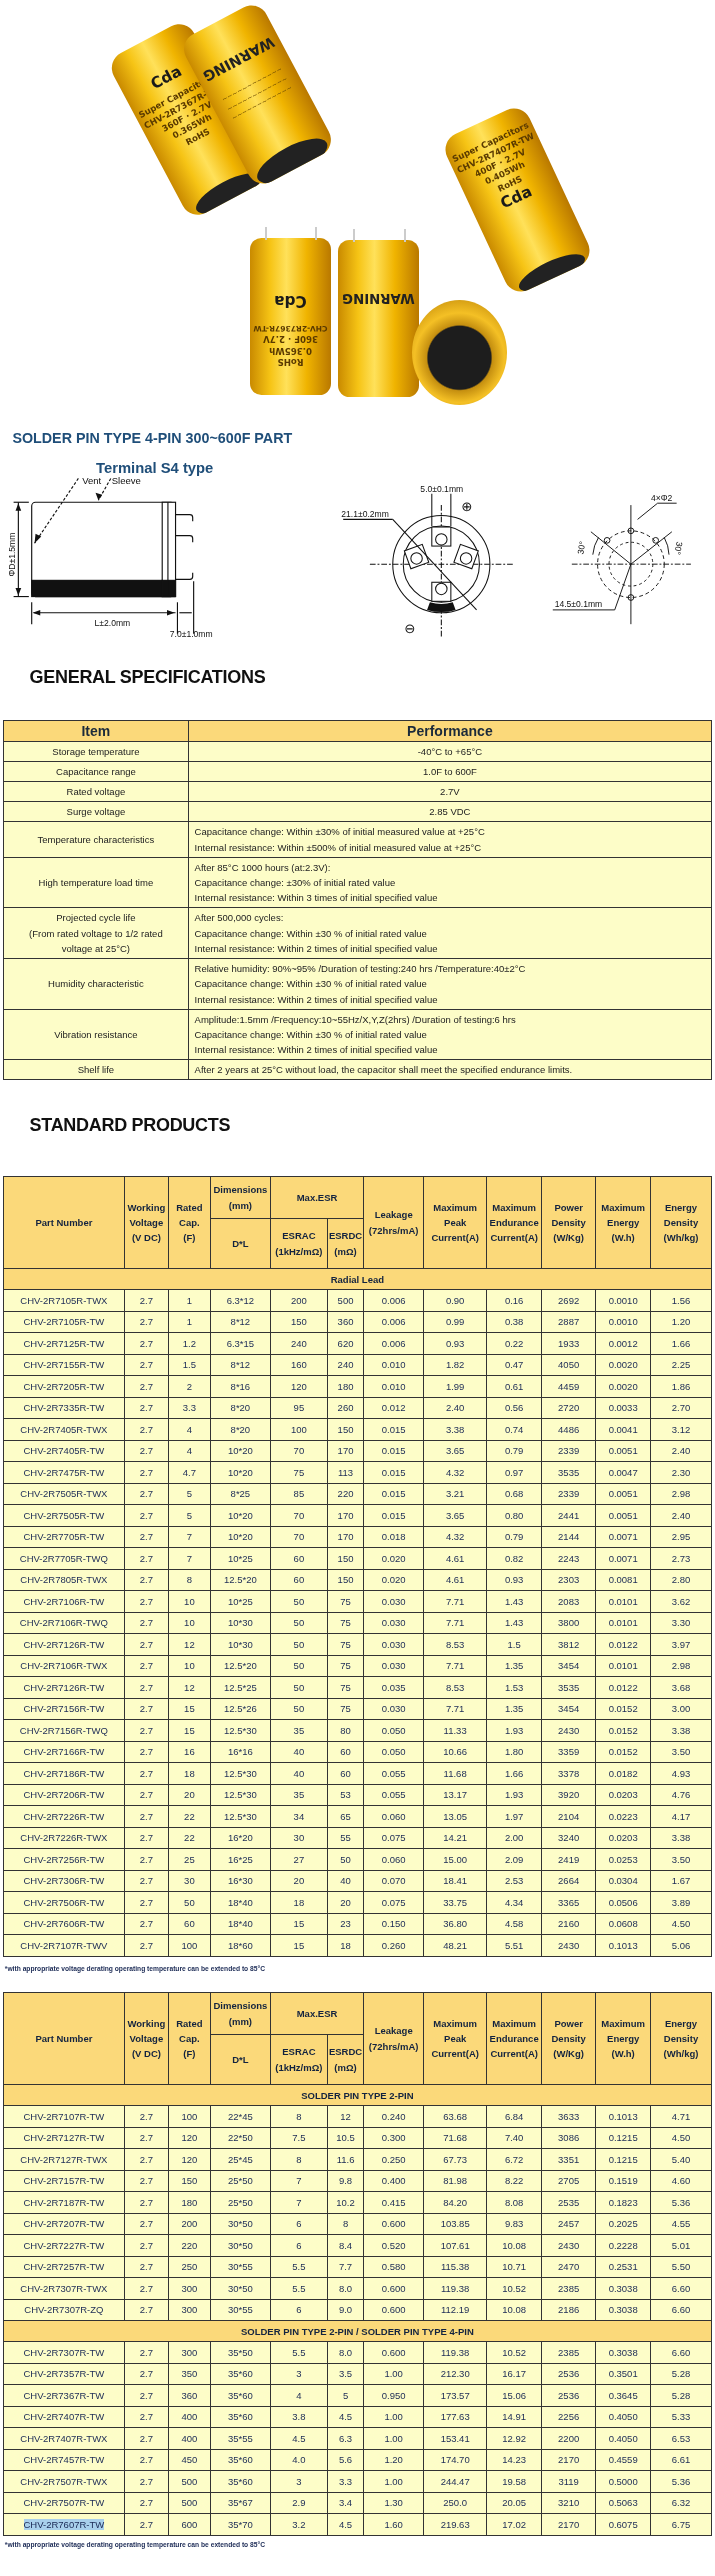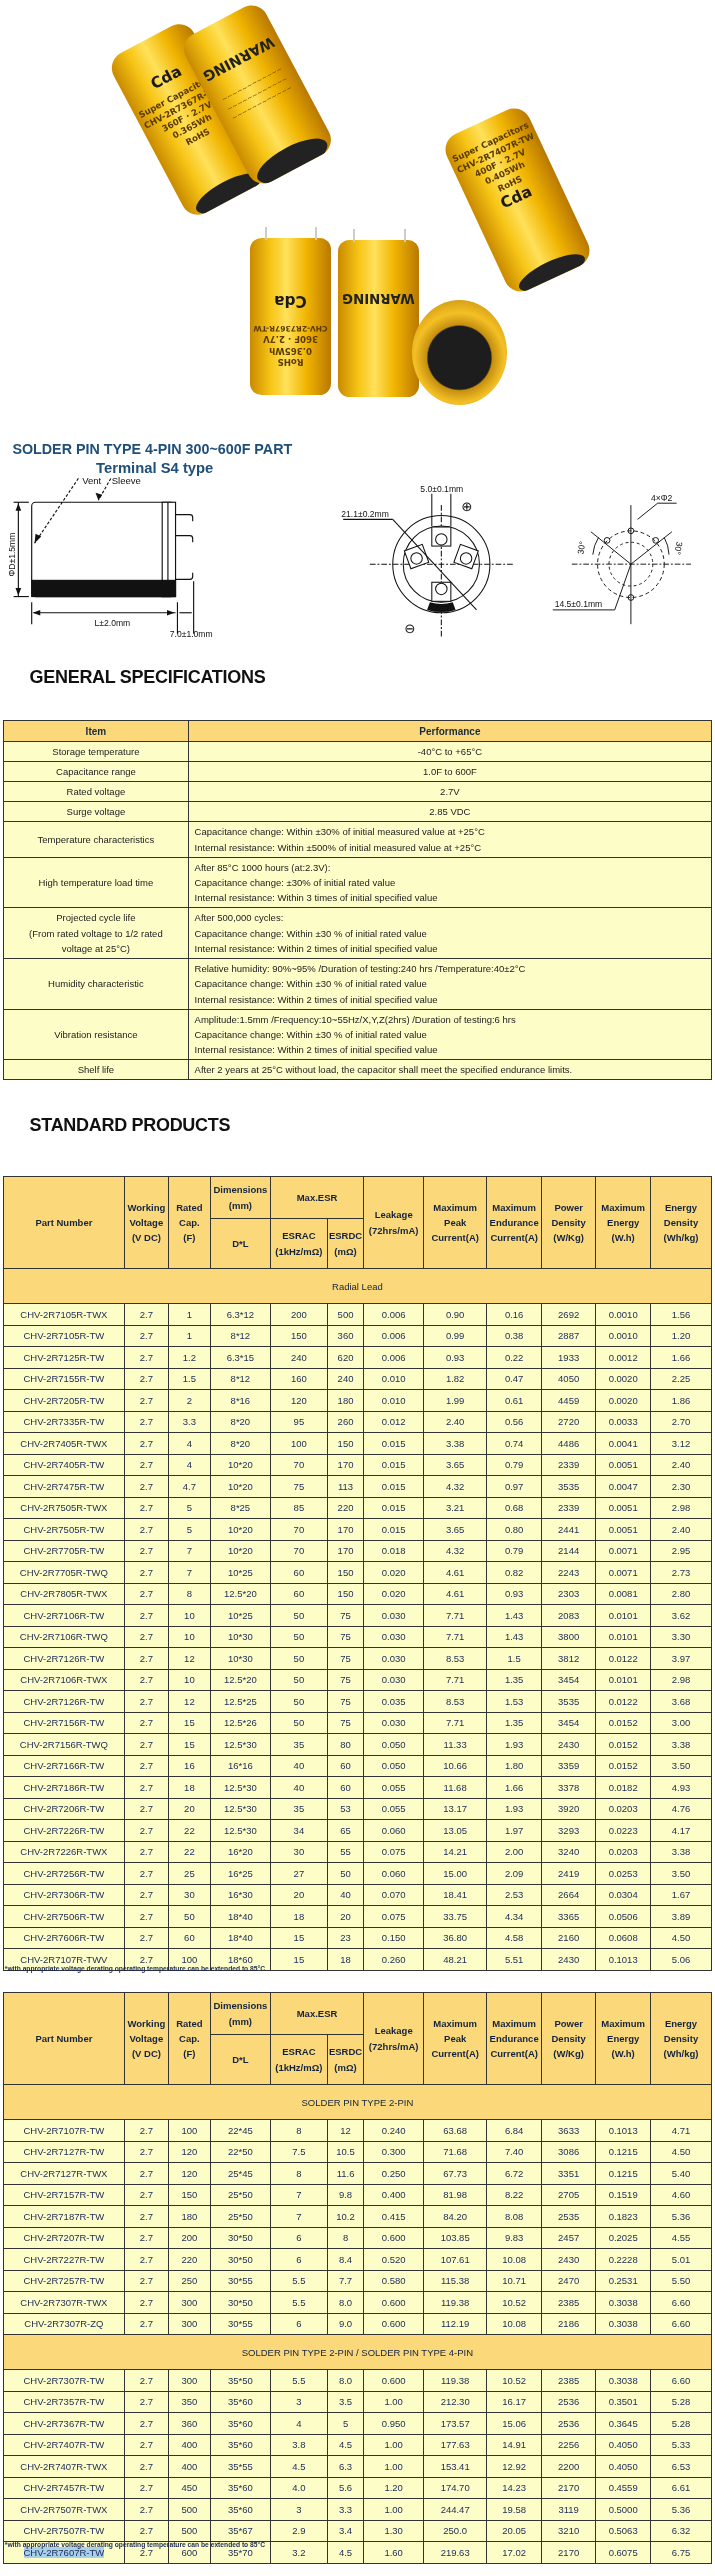--- a/index.html
+++ b/index.html
@@ -19,31 +19,31 @@
   .sec-title { color: #111; font-weight: bold; font-size: 18px; letter-spacing: -0.3px; }
 
   
   .drawing { left: 0; top: 467px; width: 715px; height: 181px; }
   .drawing svg text { font-family: "Liberation Sans", sans-serif; }
 
   
   table { border-collapse: collapse; }
   .spec { position: absolute; left: 2.9px; top: 720px; width: 709px; font-size: 9.5px; color: #222; }
   .spec th, .spec td { border: 1px solid #333; }
-  .spec th { background: #fbd97a; height: 21px; font-weight: bold; font-size: 10px; color: #1b2a3a; }
+  .spec th { background: #fbd97a; height: 21px; font-weight: bold; font-size: 14px; color: #1b2a3a; }
   .spec td { background: #fdfdc8; padding: 1.9px 5.7px; line-height: 15.3px; }
   .spec td.item { text-align: center; width: 185px; margin-left: 12px; }
   .spec td.perf-center { text-align: center; }
 
   
   .prod { position: absolute; left: 2.9px; width: 709px; font-size: 9.5px; color: #1b2a55; }
   .prod th, .prod td { border: 1px solid #333; text-align: center; }
   .prod th { background: #fbd97a; font-weight: bold; font-size: 9.5px; line-height: 15.3px; color: #13233f; padding: 0 1px; }
   .prod td { background: #fdfdc8; height: 21.5px; }
-  .prod td.group { background: #fbd97a; font-weight: normal; color: #13233f; height: 35px; }
+  .prod td.group { background: #fbd97a; font-weight: bold; color: #13233f; height: 21px; }
   .prod td.pn { width: 121px; }
   .prod .hl { background: #a8d0ec; }
   .note { position: absolute; left: 4.8px; font-size: 6.7px; color: #1b2a55; font-weight: bold; }
 </style>
 </head>
 <body>
 
 <div class="abs photo">
 
   <div class="cap" style="left:0;top:29px;width:91px;height:181px;transform:rotate(-28deg);">
@@ -81,21 +81,21 @@
   <div class="pin" style="left:122px;top:227px;"></div>
     <div class="pin" style="left:172px;top:227px;"></div>
   <div class="cap" style="left:195px;top:240px;width:81px;height:157px;border-radius:11.4px;">
     <div class="txt" style="top:52px;font-size:13.3px;color:#222;transform:rotate(180deg);">WARNING</div>
   </div>
   <div class="pin" style="left:210px;top:229px;"></div>
     <div class="pin" style="left:261px;top:229px;"></div>
   <div class="cap" style="left:269px;top:300px;width:95px;height:105px;border-radius:50%;background:radial-gradient(circle at 50% 55%, #1d1d1d 0 42%, #c58f10 44%, #f4c025 60%, #b07700 100%);"></div>
 </div>
 
-<div class="abs blue-title" style="left:12.4px;top:441px;">SOLDER PIN TYPE 4-PIN 300~600F PART</div>
+<div class="abs blue-title" style="left:12.4px;top:430px;">SOLDER PIN TYPE 4-PIN 300~600F PART</div>
 <div class="abs blue-title" style="left:96px;top:460px;font-size:14.8px;">Terminal S4 type</div>
 
 <div class="abs drawing">
   <svg width="715" height="181" viewBox="0 0 750 190">
 
     <g stroke="#111" fill="none" stroke-width="1.2">
       <rect x="33" y="37" width="150" height="99" rx="4" fill="#fff"></rect>
       <rect x="33" y="119" width="150" height="17" fill="#111"></rect>
       <rect x="170" y="37" width="14" height="99" fill="#fff"></rect>
       <rect x="170" y="119" width="14" height="17" fill="#111"></rect>
@@ -689,21 +689,21 @@
       <tr>
         <td class="pn"><span>CHV-2R7226R-TW</span></td>
         <td>2.7</td>
         <td>22</td>
         <td>12.5*30</td>
         <td>34</td>
         <td>65</td>
         <td>0.060</td>
         <td>13.05</td>
         <td>1.97</td>
-        <td>3293</td>
+        <td>2104</td>
         <td>0.0223</td>
         <td>4.17</td>
       </tr>
       <tr>
         <td class="pn"><span>CHV-2R7226R-TWX</span></td>
         <td>2.7</td>
         <td>22</td>
         <td>16*20</td>
         <td>30</td>
         <td>55</td>

